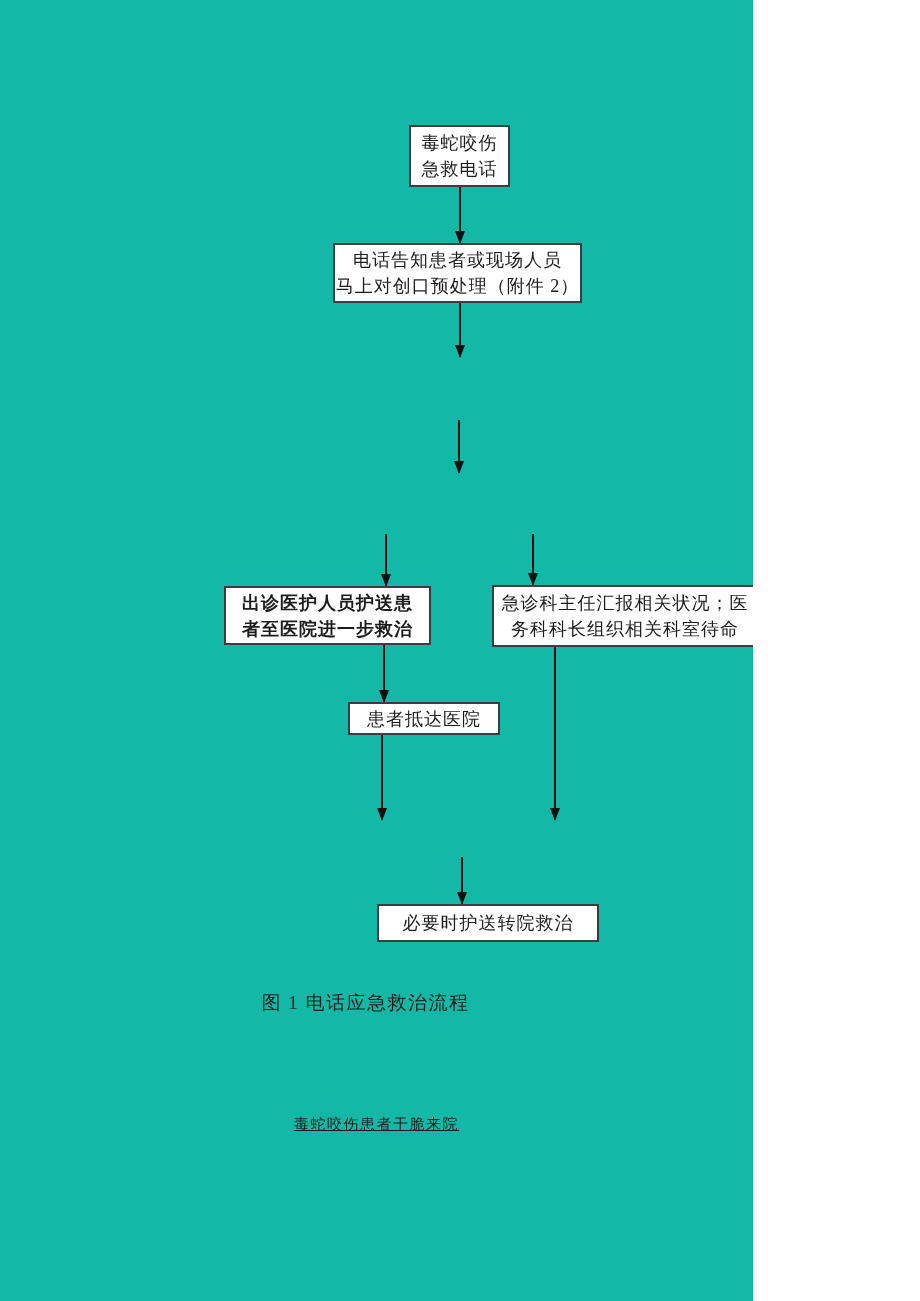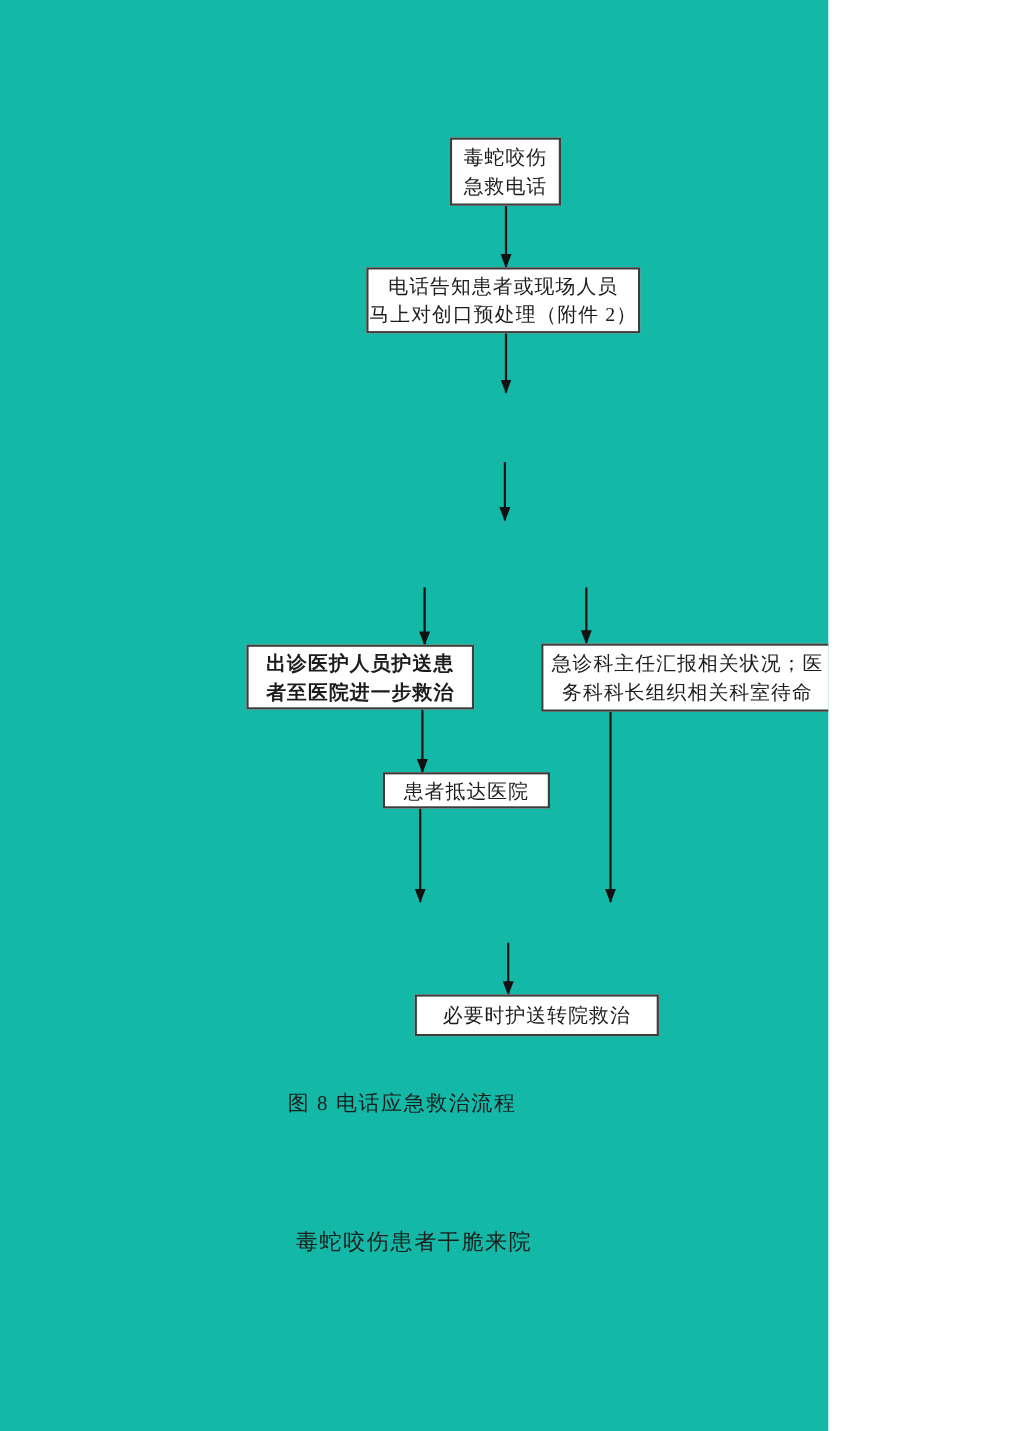--- a/index.html
+++ b/index.html
@@ -50,24 +50,25 @@
     text-align: center;
     font-size: 19px;
     letter-spacing: 1.5px;
     color: #1c1c1c;
     white-space: pre;
   }
   .following-text {
     position: absolute;
     left: 0; right: 0; top: 1115px;
     text-align: center;
-    font-size: 20px;
+    font-size: 15px;
     letter-spacing: 1.5px;
     color: #1c1c1c;
     white-space: pre;
+    text-decoration: underline;
   }
 </style>
 </head>
 <body>
 
 <div class="page">
 
   <svg class="connectors" width="920" height="1301" viewBox="0 0 920 1301">
     <defs>
       <marker id="ah" markerUnits="userSpaceOnUse" markerWidth="16" markerHeight="12" refX="12" refY="5" orient="auto">
@@ -97,17 +98,17 @@
 者至医院进一步救治</div>
 
   <div class="node n6">急诊科主任汇报相关状况；医
 务科科长组织相关科室待命</div>
 
   <div class="node n7">患者抵达医院</div>
 
 
   <div class="node n9">必要时护送转院救治</div>
 
-  <div class="figure-caption">图 8 电话应急救治流程</div>
+  <div class="figure-caption">图 1 电话应急救治流程</div>
 
   <div class="following-text">毒蛇咬伤患者干脆来院</div>
 
 </div>
 
 </body></html>

